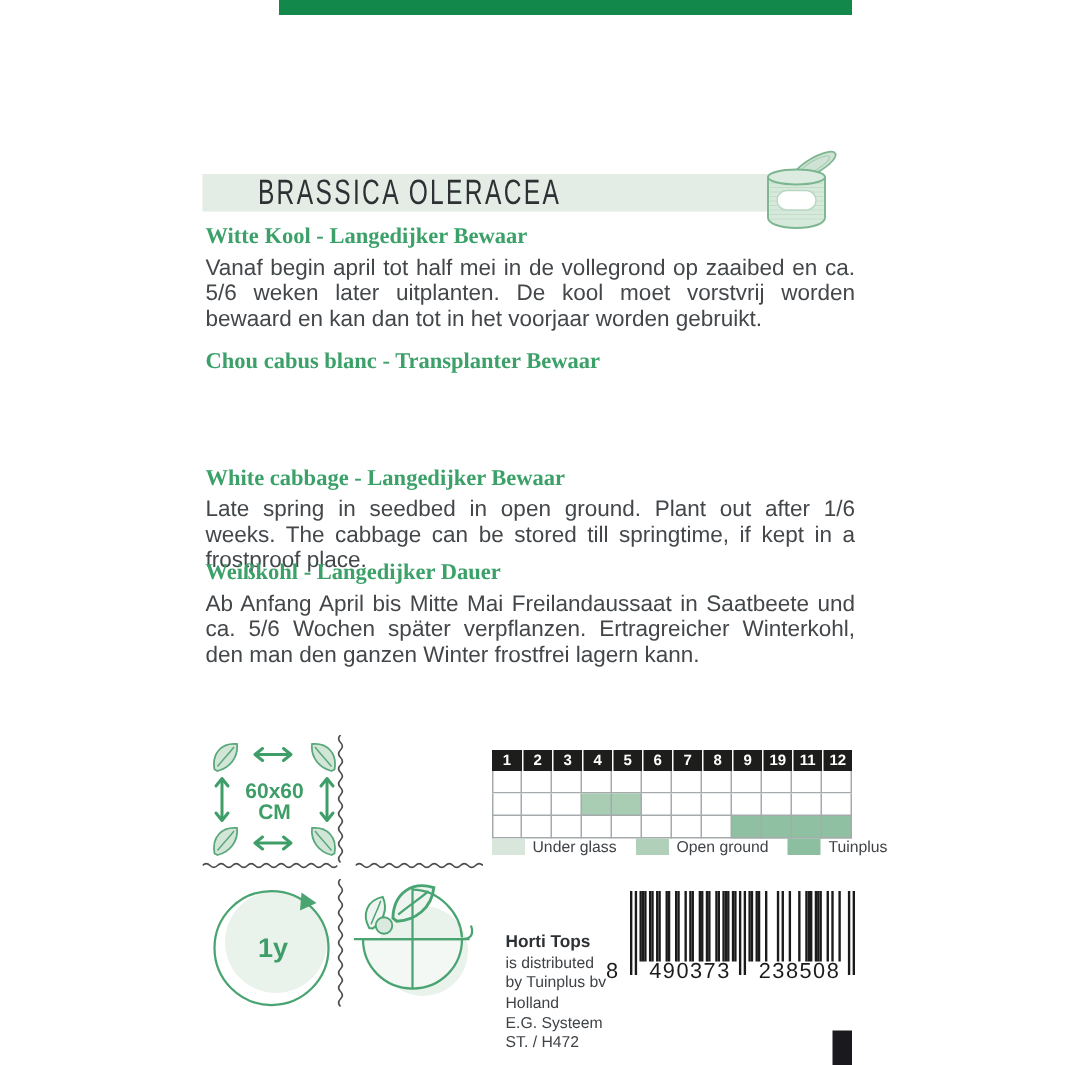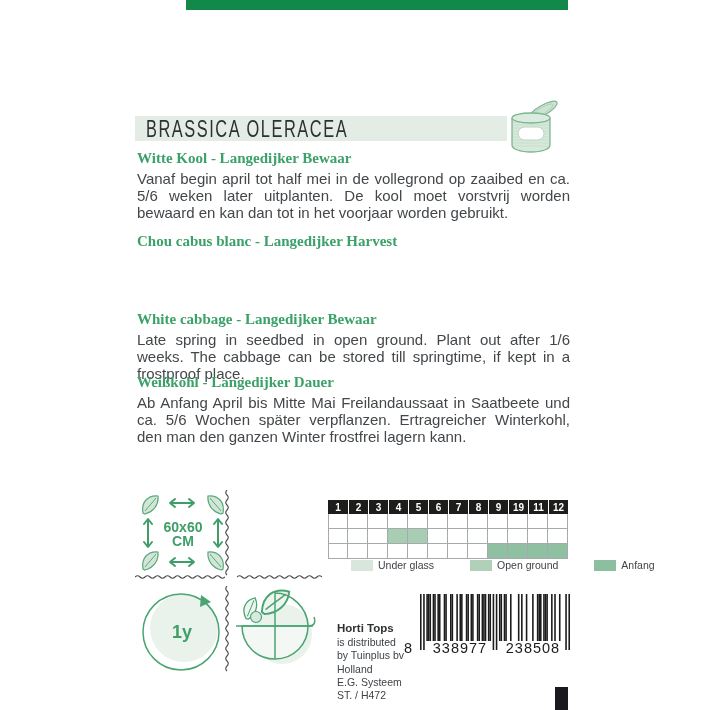--- a/index.html
+++ b/index.html
@@ -2,21 +2,21 @@
 <html><head>
 <meta charset="utf-8">
 <style>
   html,body{margin:0;padding:0;background:#fff;}
   .stage{position:relative;width:710px;height:710px;background:#ffffff;overflow:hidden;
          font-family:"Liberation Sans",sans-serif;color:#43474a;}
 
   .topbar{position:absolute;left:186px;top:0;width:382px;height:10px;background:#12894b;}
 
   .title-strip{position:absolute;left:135px;top:116px;width:372px;height:25px;background:#e4ece6;
-               display:flex;align-items:center;}
+               display:flex;align-items:center;padding-left:26px;}
   .title-strip span{display:inline-block;font-size:21px;font-weight:400;color:#2d3134;
                letter-spacing:2px;transform:scale(0.78,1.12);transform-origin:left center;
                padding-left:14px;white-space:nowrap;}
 
   .text-col section{position:absolute;left:137px;width:433px;}
   .sec-nl{top:149px;} .sec-fr{top:232px;} .sec-en{top:310px;} .sec-de{top:373px;}
   .text-col h3{margin:0;font-size:15px;line-height:18px;font-weight:bold;color:#3ba169;font-family:Liberation Serif, serif;}
   .text-col p{margin:3px 0 0 0;font-size:15px;line-height:17.2px;text-align:justify;color:#43474a;}
 
   .icon-abs{position:absolute;}
@@ -27,21 +27,21 @@
                align-items:center;justify-content:center;font-size:18px;font-weight:bold;color:#3f9e68;}
 
   .cal-grid{position:absolute;left:328px;top:500px;display:grid;grid-template-columns:repeat(12,20px);}
   .cal-h{height:14px;background:#1d1d1b;color:#fff;font-size:10px;font-weight:bold;
          display:flex;align-items:center;justify-content:center;}
   .cal-h.sep{border-left:1px solid #fff;}
   .cal-c{height:14px;border-right:1px solid #a5abad;border-bottom:1px solid #a5abad;background:#fff;}
   .cal-c.fc{border-left:1px solid #a5abad;}
   .cal-legend{position:absolute;left:328px;top:559px;display:flex;gap:13px;align-items:center;
               font-size:10.5px;color:#3f4347;}
-  .lg-item{display:flex;align-items:center;margin-left:23px;}
+  .lg-item{display:flex;align-items:flex-start;}
   .lg-sw{display:inline-block;width:22px;height:11px;margin-right:5px;}
 
   .distributor{position:absolute;left:337px;top:622px;font-size:10.5px;line-height:13.2px;color:#3f4347;}
   .dist-name{font-size:11.5px;font-weight:bold;color:#2e3133;margin-bottom:1px;}
 
   .barcode{position:absolute;left:404px;top:594px;width:166px;height:70px;}
   .barcode svg{position:absolute;left:16px;top:0;fill:#1b1b1b;}
   .bc-digits{position:absolute;top:46px;left:0;width:166px;height:20px;font-size:14.5px;
              color:#1b1b1b;letter-spacing:1px;}
   .bc-d0{position:absolute;left:0;top:0;}
@@ -83,21 +83,21 @@
     <ellipse cx="27" cy="18" rx="19" ry="5" fill="#dcebe0" stroke="#7cb690" stroke-width="1.3"></ellipse>
     <rect x="14" y="27" width="26" height="13" rx="6.5" fill="#ffffff" stroke="#b9d8c2" stroke-width="1"></rect>
   </svg>
 
   <div class="text-col">
     <section class="sec-nl">
       <h3>Witte Kool - Langedijker Bewaar</h3>
       <p>Vanaf begin april tot half mei in de vollegrond op zaaibed en ca. 5/6 weken later uitplanten. De kool moet vorstvrij worden bewaard en kan dan tot in het voorjaar worden gebruikt.</p>
     </section>
     <section class="sec-fr">
-      <h3>Chou cabus blanc - Langedijker Harvest</h3>
+      <h3>Chou cabus blanc - Transplanter Bewaar</h3>
     </section>
     <section class="sec-en">
       <h3>White cabbage - Langedijker Bewaar</h3>
       <p>Late spring in seedbed in open ground. Plant out after 1/6 weeks. The cabbage can be stored till springtime, if kept in a frostproof place.</p>
     </section>
     <section class="sec-de">
       <h3>Weißkohl - Langedijker Dauer</h3>
       <p>Ab Anfang April bis Mitte Mai Freilandaussaat in Saatbeete und ca. 5/6 Wochen später verpflanzen. Ertragreicher Winterkohl, den man den ganzen Winter frostfrei lagern kann.</p>
     </section>
   </div>
@@ -225,21 +225,21 @@
       <div class="lg-item">
         <span class="lg-sw" style="background: rgb(216, 230, 219);"></span>
         <span>Under glass</span>
       </div>
       <div class="lg-item">
         <span class="lg-sw" style="background: rgb(176, 208, 185);"></span>
         <span>Open ground</span>
       </div>
       <div class="lg-item">
         <span class="lg-sw" style="background: rgb(140, 191, 159);"></span>
-        <span>Anfang</span>
+        <span>Tuinplus</span>
       </div>
     </div>
 
   <div class="distributor">
     <div class="dist-name">Horti Tops</div>
     <div id="distLines">
         <div>is distributed</div>
         <div>by Tuinplus bv</div>
         <div>Holland</div>
         <div>E.G. Systeem</div>
@@ -294,20 +294,20 @@
         <rect x="79" y="0" width="1" height="47"></rect>
         <rect x="80" y="0" width="1" height="47"></rect>
         <rect x="83" y="0" width="1" height="47"></rect>
         <rect x="85" y="0" width="1" height="47"></rect>
         <rect x="88" y="0" width="1" height="47"></rect>
         <rect x="92" y="0" width="1" height="56"></rect>
         <rect x="94" y="0" width="1" height="56"></rect>
       </svg>
     <div class="bc-digits">
       <span class="bc-d0">8</span>
-      <span class="bc-d1">338977</span>
+      <span class="bc-d1">490373</span>
       <span class="bc-d2">238508</span>
     </div>
   </div>
 
   <div class="print-mark"></div>
 
 </div>
 
 </body></html>

